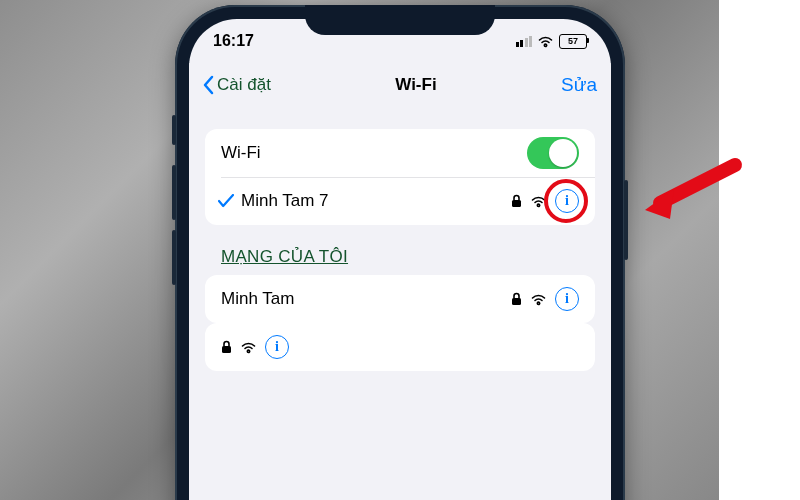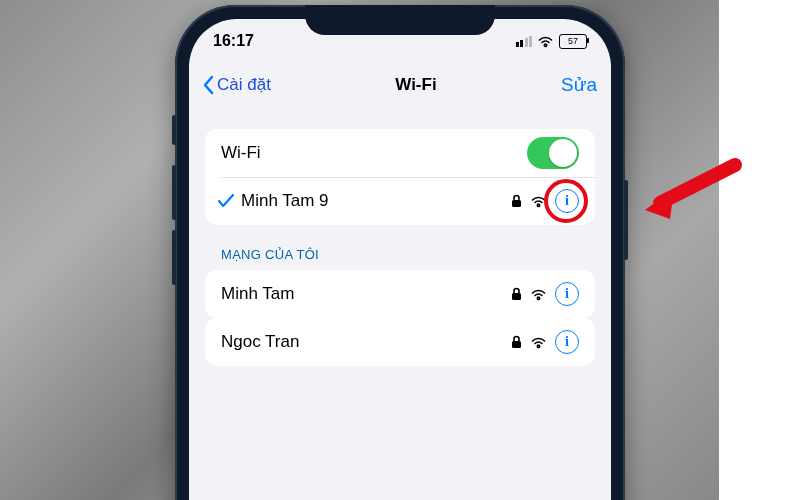--- a/index.html
+++ b/index.html
@@ -12,44 +12,44 @@
   .side-btn.l1{left:-3px;top:110px;width:4px;height:30px;}
   .side-btn.l2{left:-3px;top:160px;width:4px;height:55px;}
   .side-btn.l3{left:-3px;top:225px;width:4px;height:55px;}
   .side-btn.r1{right:-3px;top:175px;width:4px;height:80px;}
   
   .status{position:relative;height:44px;display:flex;align-items:center;justify-content:space-between;padding:0 24px;font-weight:600;font-size:16px;color:#000;}
   .status-right{display:flex;align-items:center;gap:5px;}
   .sig{display:inline-flex;align-items:flex-end;gap:1.5px;}
   .sig span{width:3px;background:#000;display:inline-block;}
   .sig span:nth-child(1){height:5px}.sig span:nth-child(2){height:7px}.sig span:nth-child(3){height:9px;background:#bbb}.sig span:nth-child(4){height:11px;background:#bbb}
-  .batt{position:relative;width:26px;height:13px;border:1px solid #000;border-radius:3px;display:flex;align-items:center;justify-content:center;font-size:9px;font-weight:400;}
+  .batt{position:relative;width:26px;height:13px;border:1px solid #000;border-radius:3px;display:flex;align-items:center;justify-content:center;font-size:9px;font-weight:700;}
   .batt::after{content:"";position:absolute;right:-3px;top:3px;width:2px;height:5px;background:#000;border-radius:0 1px 1px 0;}
   
   .navbar{height:44px;display:flex;align-items:center;justify-content:space-between;padding:0 14px;background:#f2f2f7;}
-  .nav-back{display:flex;align-items:center;gap:2px;color:#1d4ed8;font-size:17px;cursor:pointer;}
+  .nav-back{display:flex;align-items:center;gap:2px;color:#14532d;font-size:17px;cursor:pointer;}
   .nav-title{font-size:17px;font-weight:600;color:#000;}
   .nav-edit{color:#007aff;font-size:19px;cursor:pointer;}
   
   .content{padding:0 16px;}
   .spacer-md{height:22px;}
   .group{background:#fff;border-radius:12px;overflow:visible;position:relative;}
   .row{display:flex;align-items:center;min-height:48px;padding:0 16px;position:relative;}
   .row + .row::before{content:"";position:absolute;top:0;left:16px;right:0;height:1px;background:#e3e3e6;}
   .row-label{flex:1;font-size:17px;color:#000;}
   .check{width:22px;color:#007aff;display:flex;justify-content:center;margin-left:-6px;margin-right:4px;}
   
   .toggle{width:52px;height:32px;border-radius:16px;background:#34c759;position:relative;cursor:pointer;}
   .toggle .knob{position:absolute;right:2px;top:2px;width:28px;height:28px;border-radius:50%;background:#fff;box-shadow:0 1px 2px rgba(0,0,0,.25);}
   
   .trail{display:flex;align-items:center;gap:8px;}
   .lock,.wifi{display:inline-flex;}
   .info{width:22px;height:22px;border:1.8px solid #007aff;border-radius:50%;display:flex;align-items:center;justify-content:center;color:#007aff;font-size:14px;font-weight:600;font-family:Georgia,serif;cursor:pointer;}
   .info-highlight{position:absolute;width:36px;height:36px;border:4px solid #e30b17;border-radius:50%;right:7px;top:50%;transform:translateY(-50%);pointer-events:none;}
-  .section-header{font-size:13px;color:#0369a1;padding:22px 16px 8px 16px;letter-spacing:.3px;}
+  .section-header{font-size:17px;color:#14532d;padding:22px 16px 8px 16px;letter-spacing:.3px;text-decoration:underline;}
   
   .arrow{position:absolute;left:640px;top:155px;pointer-events:none;}
   .arrow svg{display:block;}
   
   svg{display:block;}
 </style>
 </head>
 <body>
 
 <div class="stage">
@@ -102,21 +102,21 @@
             <div class="toggle">
                 <div class="knob"></div>
               </div>
           </div>
           <div class="row" style="position:relative;">
             <span class="check">
               <svg width="16" height="14" viewBox="0 0 16 14">
                   <path d="M1 7l4.2 5L15 1" fill="none" stroke="#007aff" stroke-width="2.2" stroke-linecap="round" stroke-linejoin="round"></path>
                 </svg>
             </span>
-            <div class="row-label">Minh Tam 9</div>
+            <div class="row-label">Minh Tam 7</div>
             <div class="trail">
               <span class="lock">
                 <svg width="11" height="14" viewBox="0 0 11 14">
                     <rect x="1" y="6" width="9" height="7" rx="1.5" fill="#000"></rect>
                     <path d="M3 6V4a2.5 2.5 0 115 0v2" fill="none" stroke="#000" stroke-width="1.6"></path>
                   </svg>
               </span>
               <span class="wifi">
                 <svg width="17" height="13" viewBox="0 0 17 13">
                     <path d="M8.5 11.5a1.2 1.2 0 100-2.4 1.2 1.2 0 000 2.4zM5 7.5a5 5 0 017 0M2.5 5a8.5 8.5 0 0112 0" fill="none" stroke="#000" stroke-width="1.6" stroke-linecap="round"></path>
@@ -144,21 +144,20 @@
                     <path d="M8.5 11.5a1.2 1.2 0 100-2.4 1.2 1.2 0 000 2.4zM5 7.5a5 5 0 017 0M2.5 5a8.5 8.5 0 0112 0" fill="none" stroke="#000" stroke-width="1.6" stroke-linecap="round"></path>
                   </svg>
               </span>
               <span class="info">i</span>
             </div>
           </div>
         </div>
 
         <div class="group">
           <div class="row">
-            <div class="row-label">Ngoc Tran</div>
             <div class="trail">
               <span class="lock">
                 <svg width="11" height="14" viewBox="0 0 11 14">
                     <rect x="1" y="6" width="9" height="7" rx="1.5" fill="#000"></rect>
                     <path d="M3 6V4a2.5 2.5 0 115 0v2" fill="none" stroke="#000" stroke-width="1.6"></path>
                   </svg>
               </span>
               <span class="wifi">
                 <svg width="17" height="13" viewBox="0 0 17 13">
                     <path d="M8.5 11.5a1.2 1.2 0 100-2.4 1.2 1.2 0 000 2.4zM5 7.5a5 5 0 017 0M2.5 5a8.5 8.5 0 0112 0" fill="none" stroke="#000" stroke-width="1.6" stroke-linecap="round"></path>

